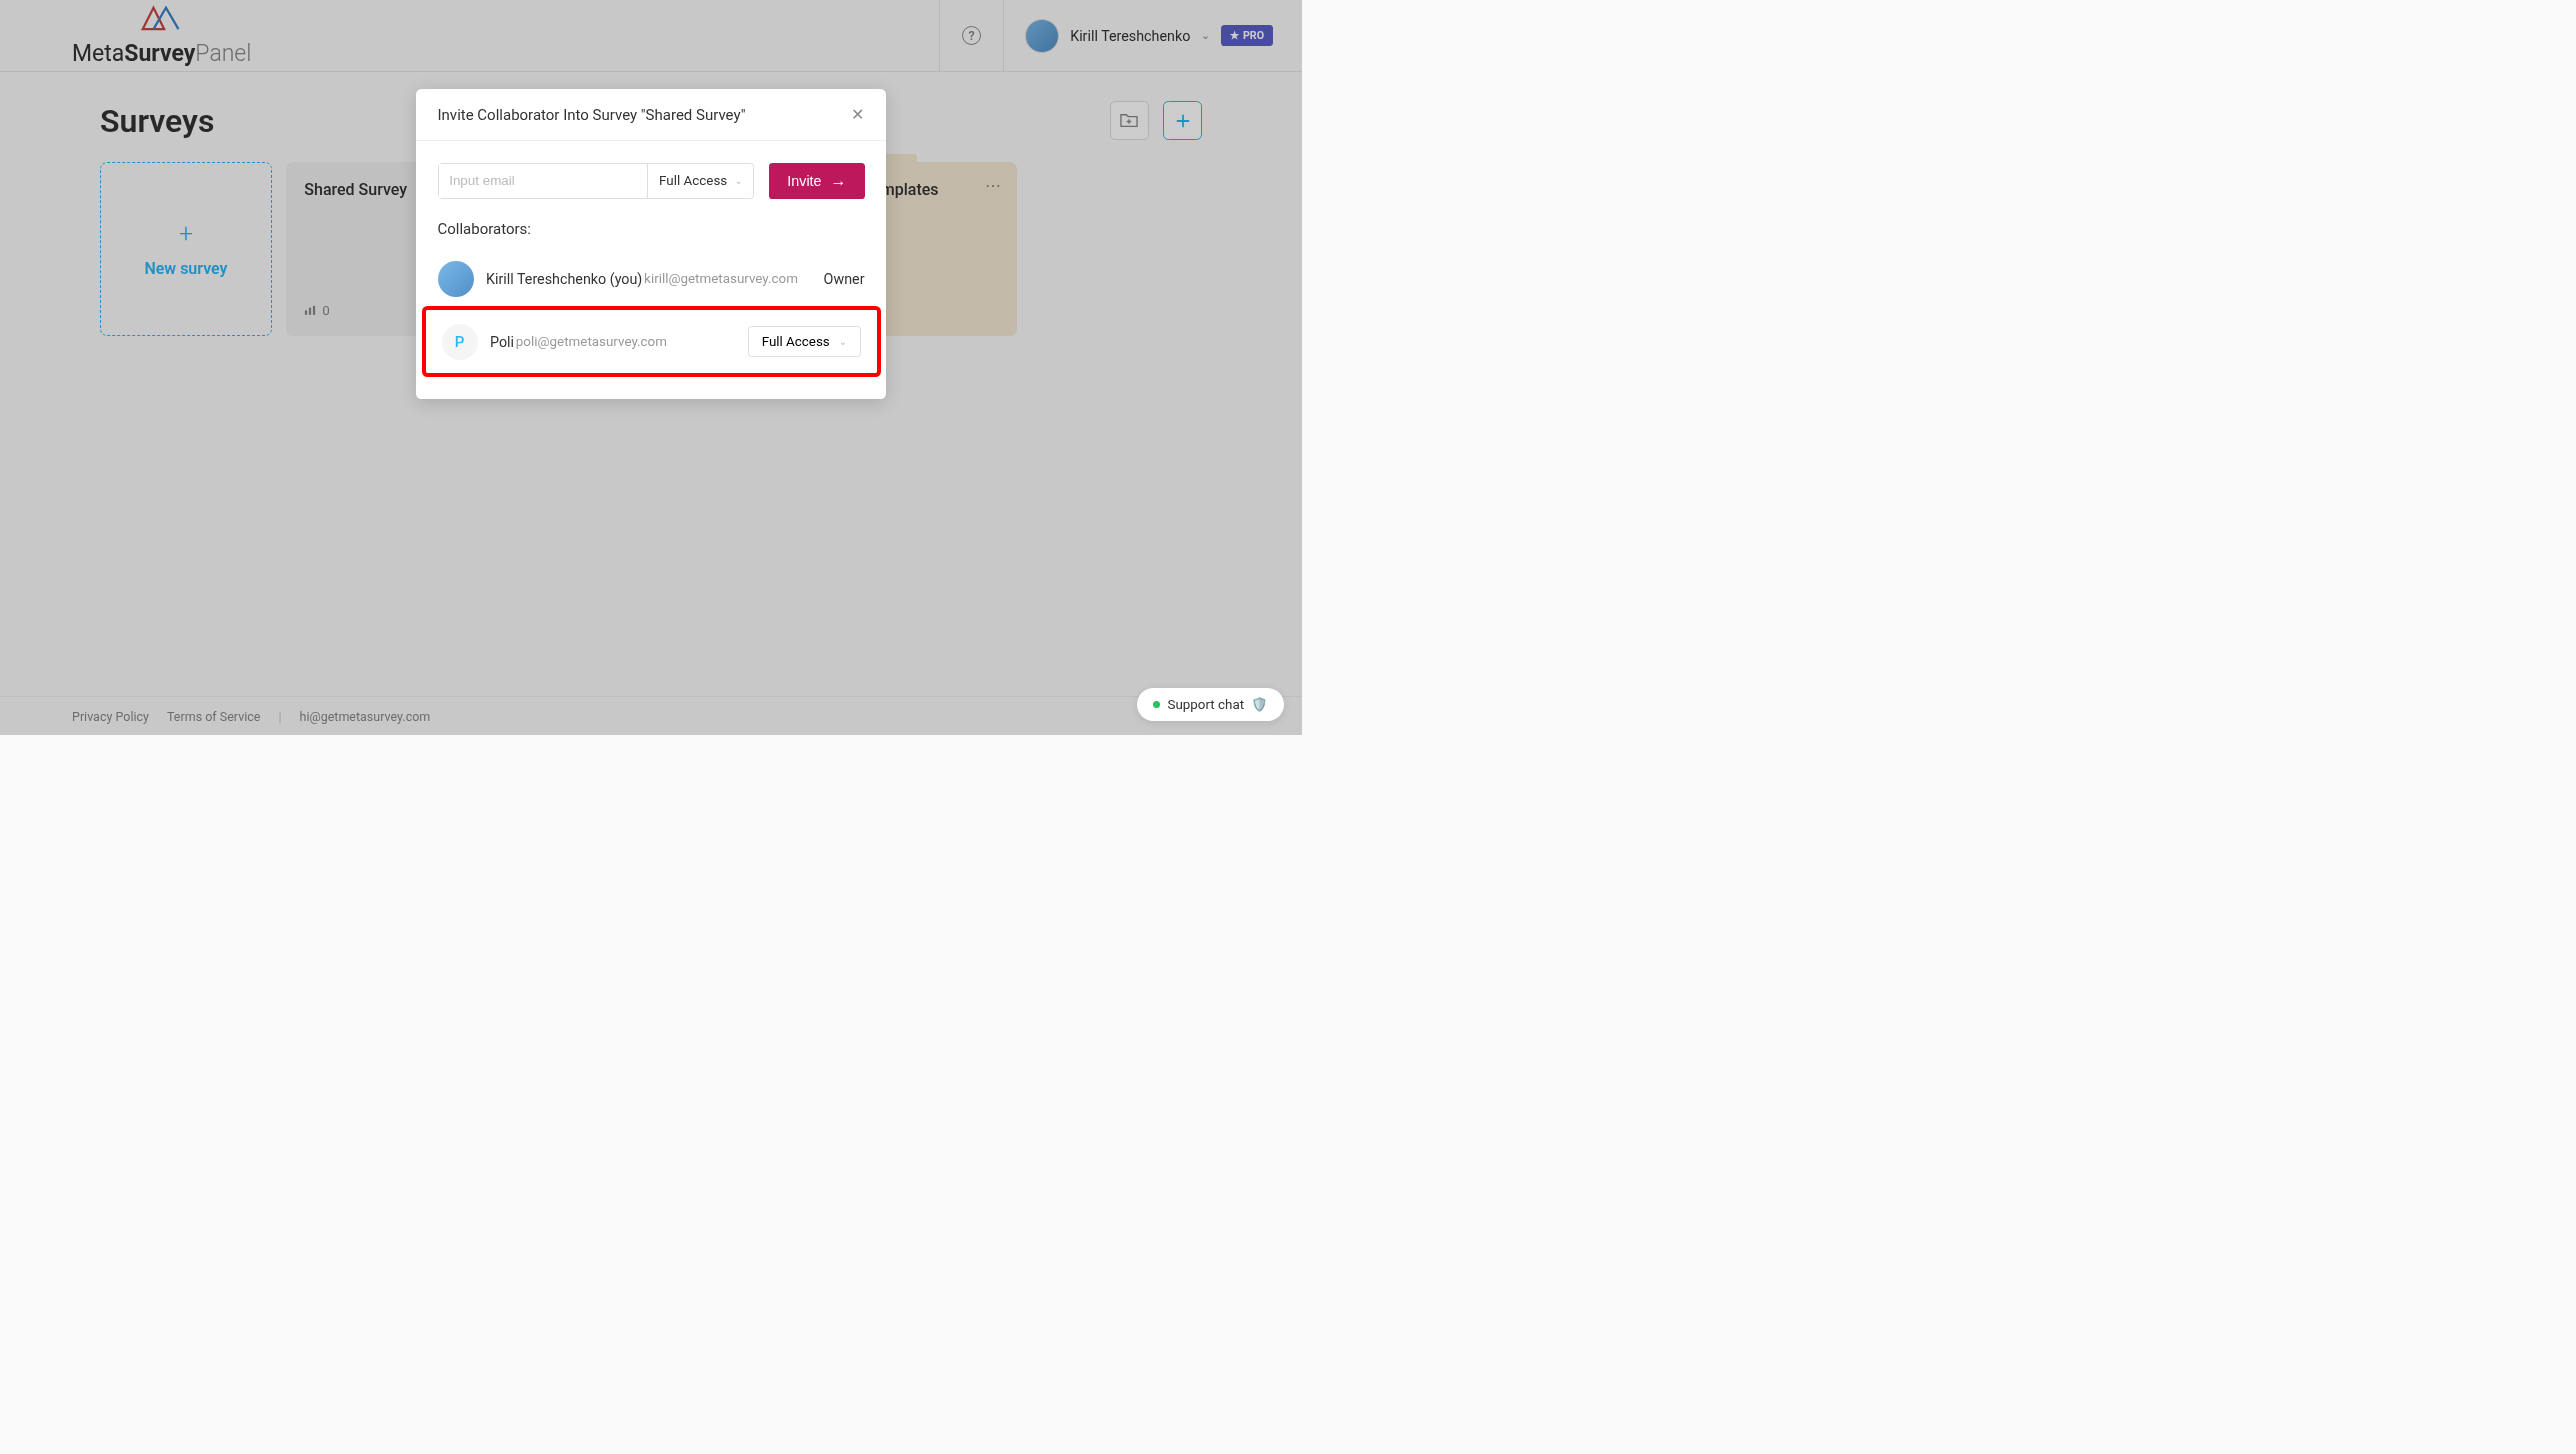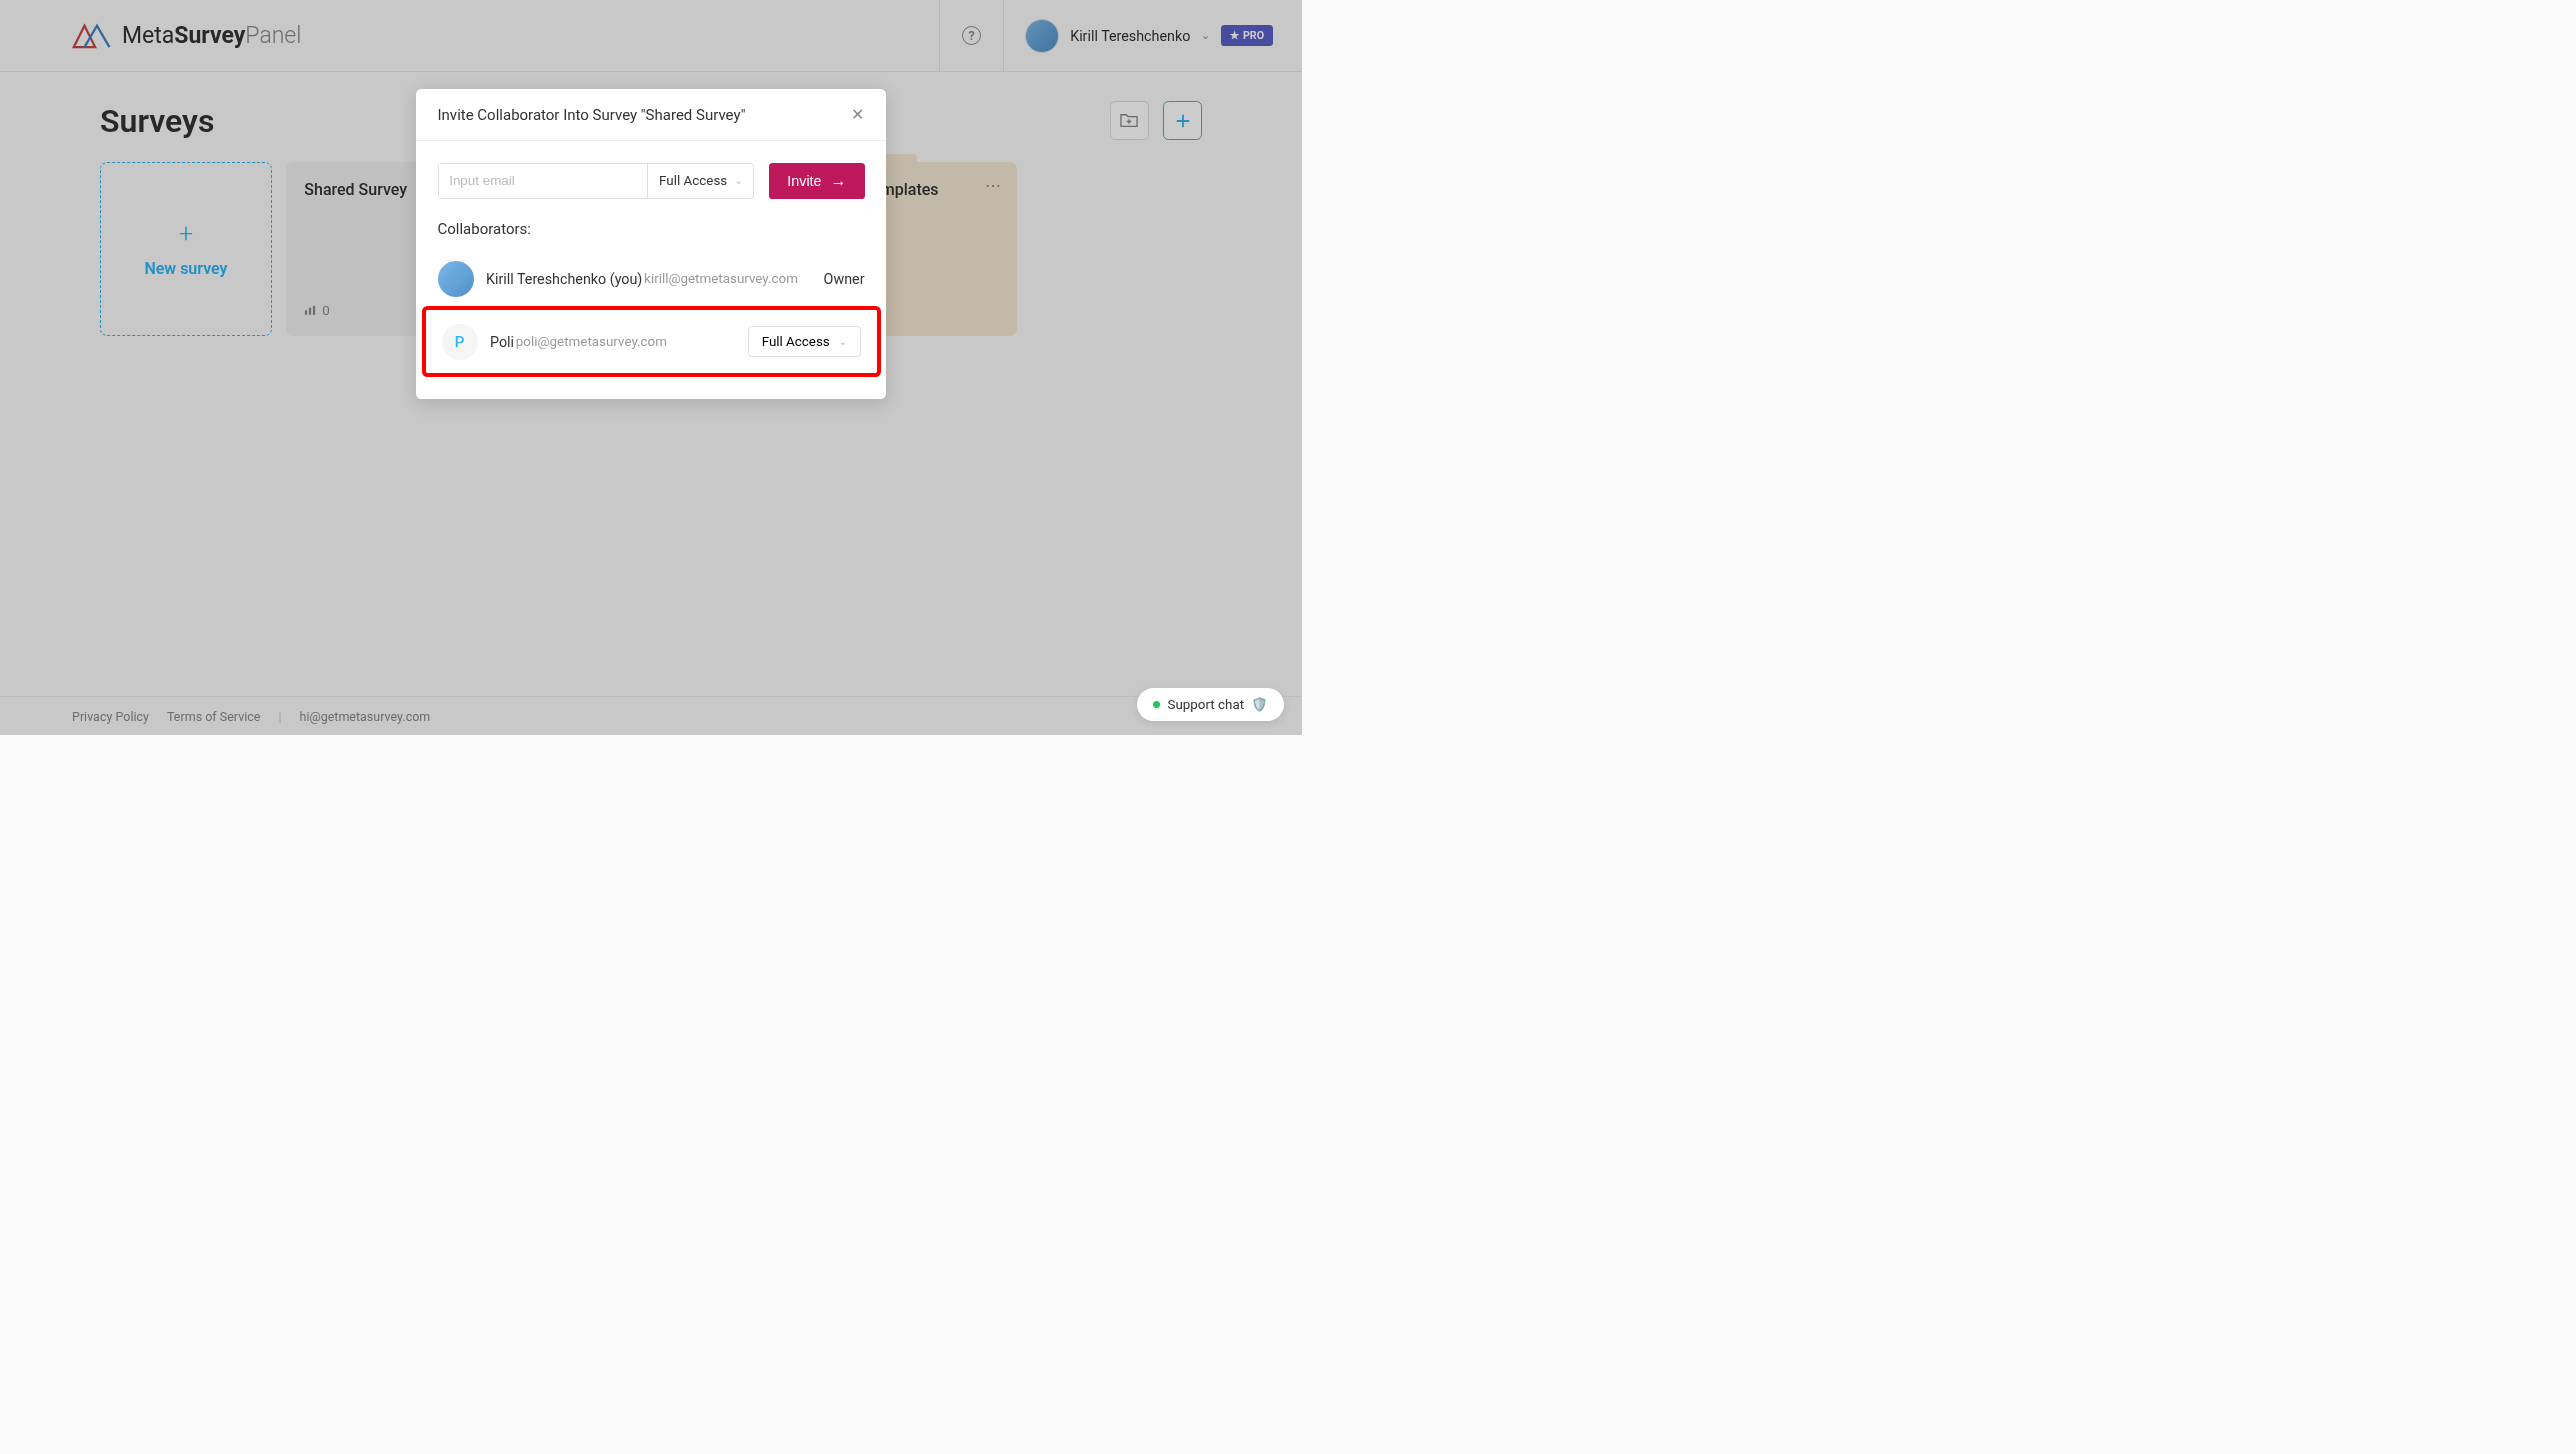--- a/index.html
+++ b/index.html
@@ -20,20 +20,21 @@
       align-items: center;
       justify-content: space-between;
       height: 72px;
       border-bottom: 0.9px solid #e5e5e5;
       padding: 0 29px 0 72px;
     }
     .logo-area {
       display: flex;
       align-items: center;
       gap: 9px;
+      flex-direction: column;
     }
     .logo-icon {
       width: 41px;
       height: 27px;
     }
     .logo-text {
       font-size: 23px;
       color: #333;
     }
     .logo-text .bold {

